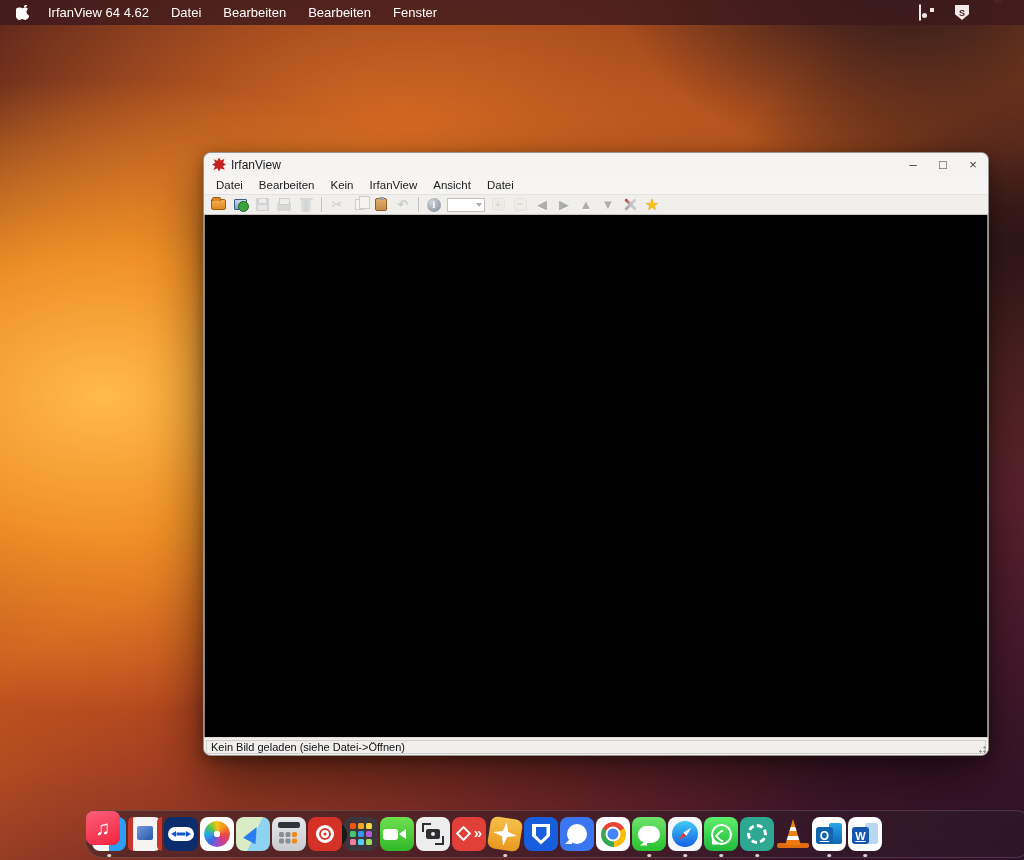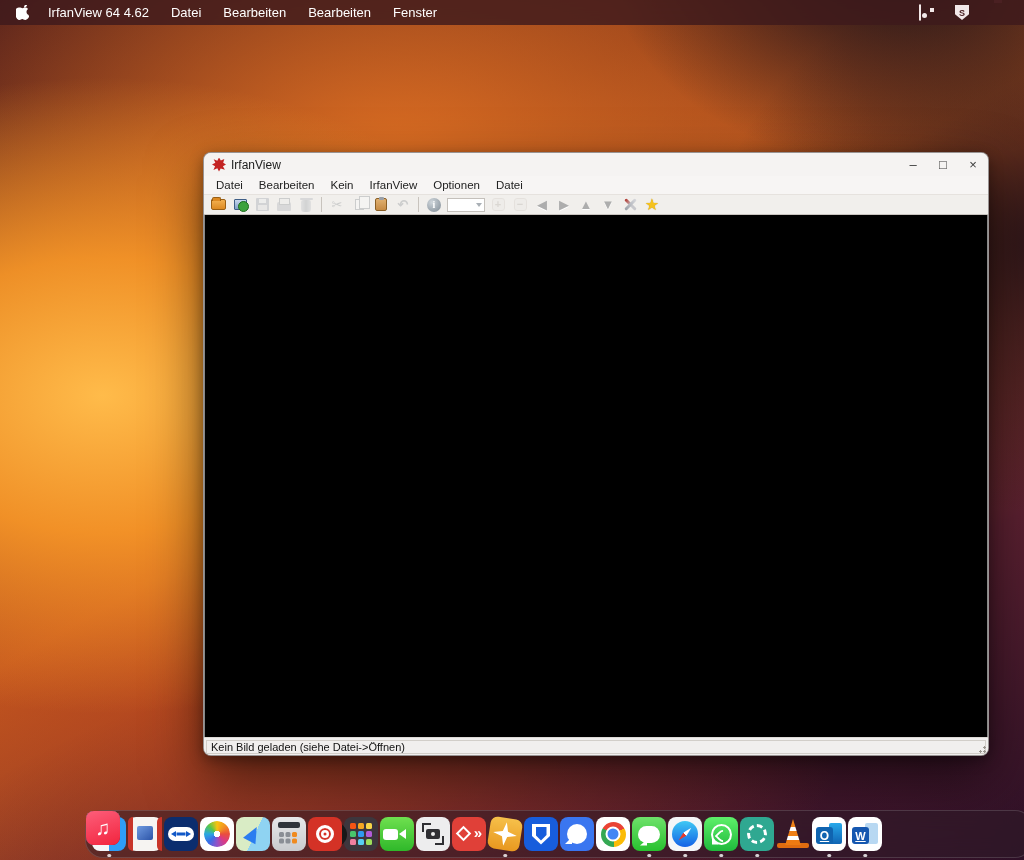--- a/index.html
+++ b/index.html
@@ -224,21 +224,21 @@
         <span class="wbtn">□</span>
         <span class="wbtn">×</span>
       </span>
     </div>
 
     <div class="menubar">
       <span class="wmenu">Datei</span>
       <span class="wmenu">Bearbeiten</span>
       <span class="wmenu">Kein</span>
       <span class="wmenu">IrfanView</span>
-      <span class="wmenu">Optionen</span>
+      <span class="wmenu">Ansicht</span>
       <span class="wmenu">Datei</span>
     </div>
 
     <div class="toolbar">
       <span class="tbtn">
           <span class="i-open"></span>
         </span>
       <span class="tbtn">
           <span class="i-show"></span>
         </span>

